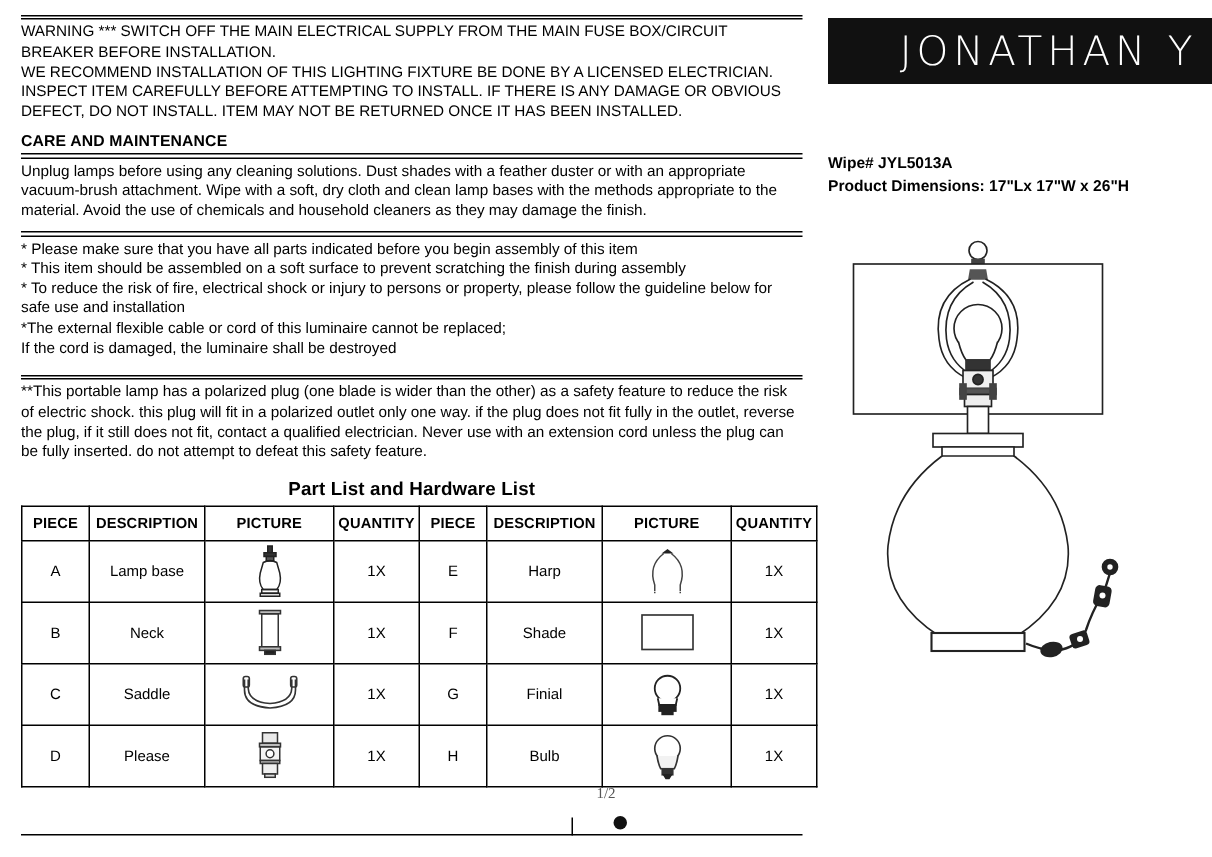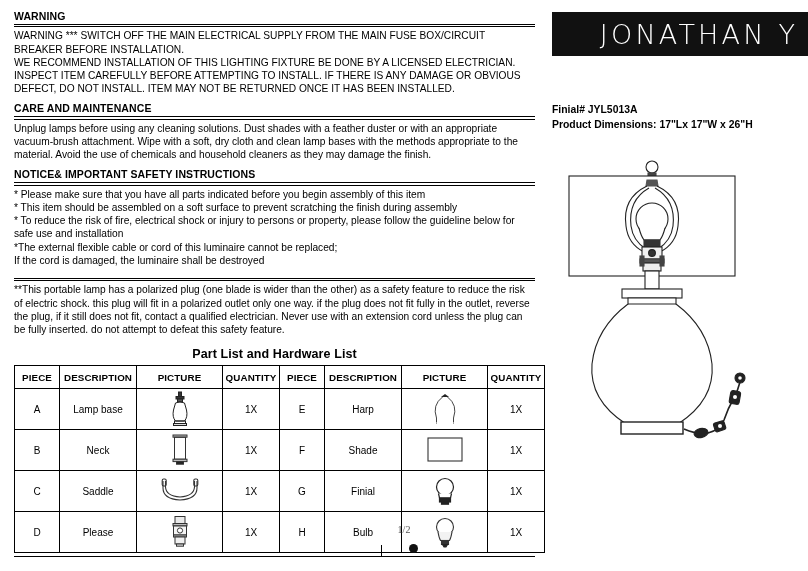--- a/index.html
+++ b/index.html
@@ -175,37 +175,35 @@
   }
 </style>
 </head>
 <body>
 
 <div class="page">
 
   <div class="left-col">
 
     <div class="block-warning">
-      <div class="sec-title">WARNING</div>
       <div class="rule-double"></div>
       <div class="body-text">
         <p>WARNING *** SWITCH OFF THE MAIN ELECTRICAL SUPPLY FROM THE MAIN FUSE BOX/CIRCUIT BREAKER BEFORE INSTALLATION.</p>
         <p>WE RECOMMEND INSTALLATION OF THIS LIGHTING FIXTURE BE DONE BY A LICENSED ELECTRICIAN.</p>
         <p>INSPECT ITEM CAREFULLY BEFORE ATTEMPTING TO INSTALL. IF THERE IS ANY DAMAGE OR OBVIOUS DEFECT, DO NOT INSTALL.  ITEM MAY NOT BE RETURNED ONCE IT HAS BEEN INSTALLED.</p>
       </div>
     </div>
 
     <div class="block-care">
       <div class="sec-title">CARE AND MAINTENANCE</div>
       <div class="rule-double"></div>
       <div class="body-text">Unplug lamps before using any cleaning solutions. Dust shades with a feather duster or with an appropriate vacuum-brush attachment. Wipe with a soft, dry cloth and clean lamp bases with the methods appropriate to the material. Avoid the use of chemicals and household cleaners as they may damage the finish.</div>
     </div>
 
     <div class="block-notice">
-      <div class="sec-title">NOTICE&amp; IMPORTANT SAFETY INSTRUCTIONS</div>
       <div class="rule-double"></div>
       <div class="body-text">
         <p>* Please make sure that you have all parts indicated before you begin assembly of this item</p>
         <p>* This item should be assembled on a soft surface to prevent scratching the finish during assembly</p>
         <p>* To reduce the risk of fire, electrical shock or injury to persons or property, please follow the guideline below for safe use and installation</p>
         <p>*The external flexible cable or cord of this luminaire cannot be replaced;</p>
         <p>If the cord is damaged, the luminaire shall be destroyed</p>
       </div>
     </div>
 
@@ -374,21 +372,21 @@
 
       </tbody>
     </table>
   </div>
 
   <div class="right-col">
     <div class="logo-box">
       <span class="logo-text">JONATHAN Y</span>
     </div>
     <div class="model-block">
-      <div>Finial#  JYL5013A</div>
+      <div>Wipe#  JYL5013A</div>
       <div>Product Dimensions:  17"Lx 17"W x 26"H</div>
     </div>
   </div>
 
   <div class="lamp-art">
     <svg width="258" height="300" viewBox="0 0 258 300">
       <g fill="none" stroke="#222" stroke-width="1.1">
 
         <circle cx="104" cy="15" r="6"></circle>
         <rect x="100" y="21" width="8" height="4" fill="#444" stroke="#444"></rect>

